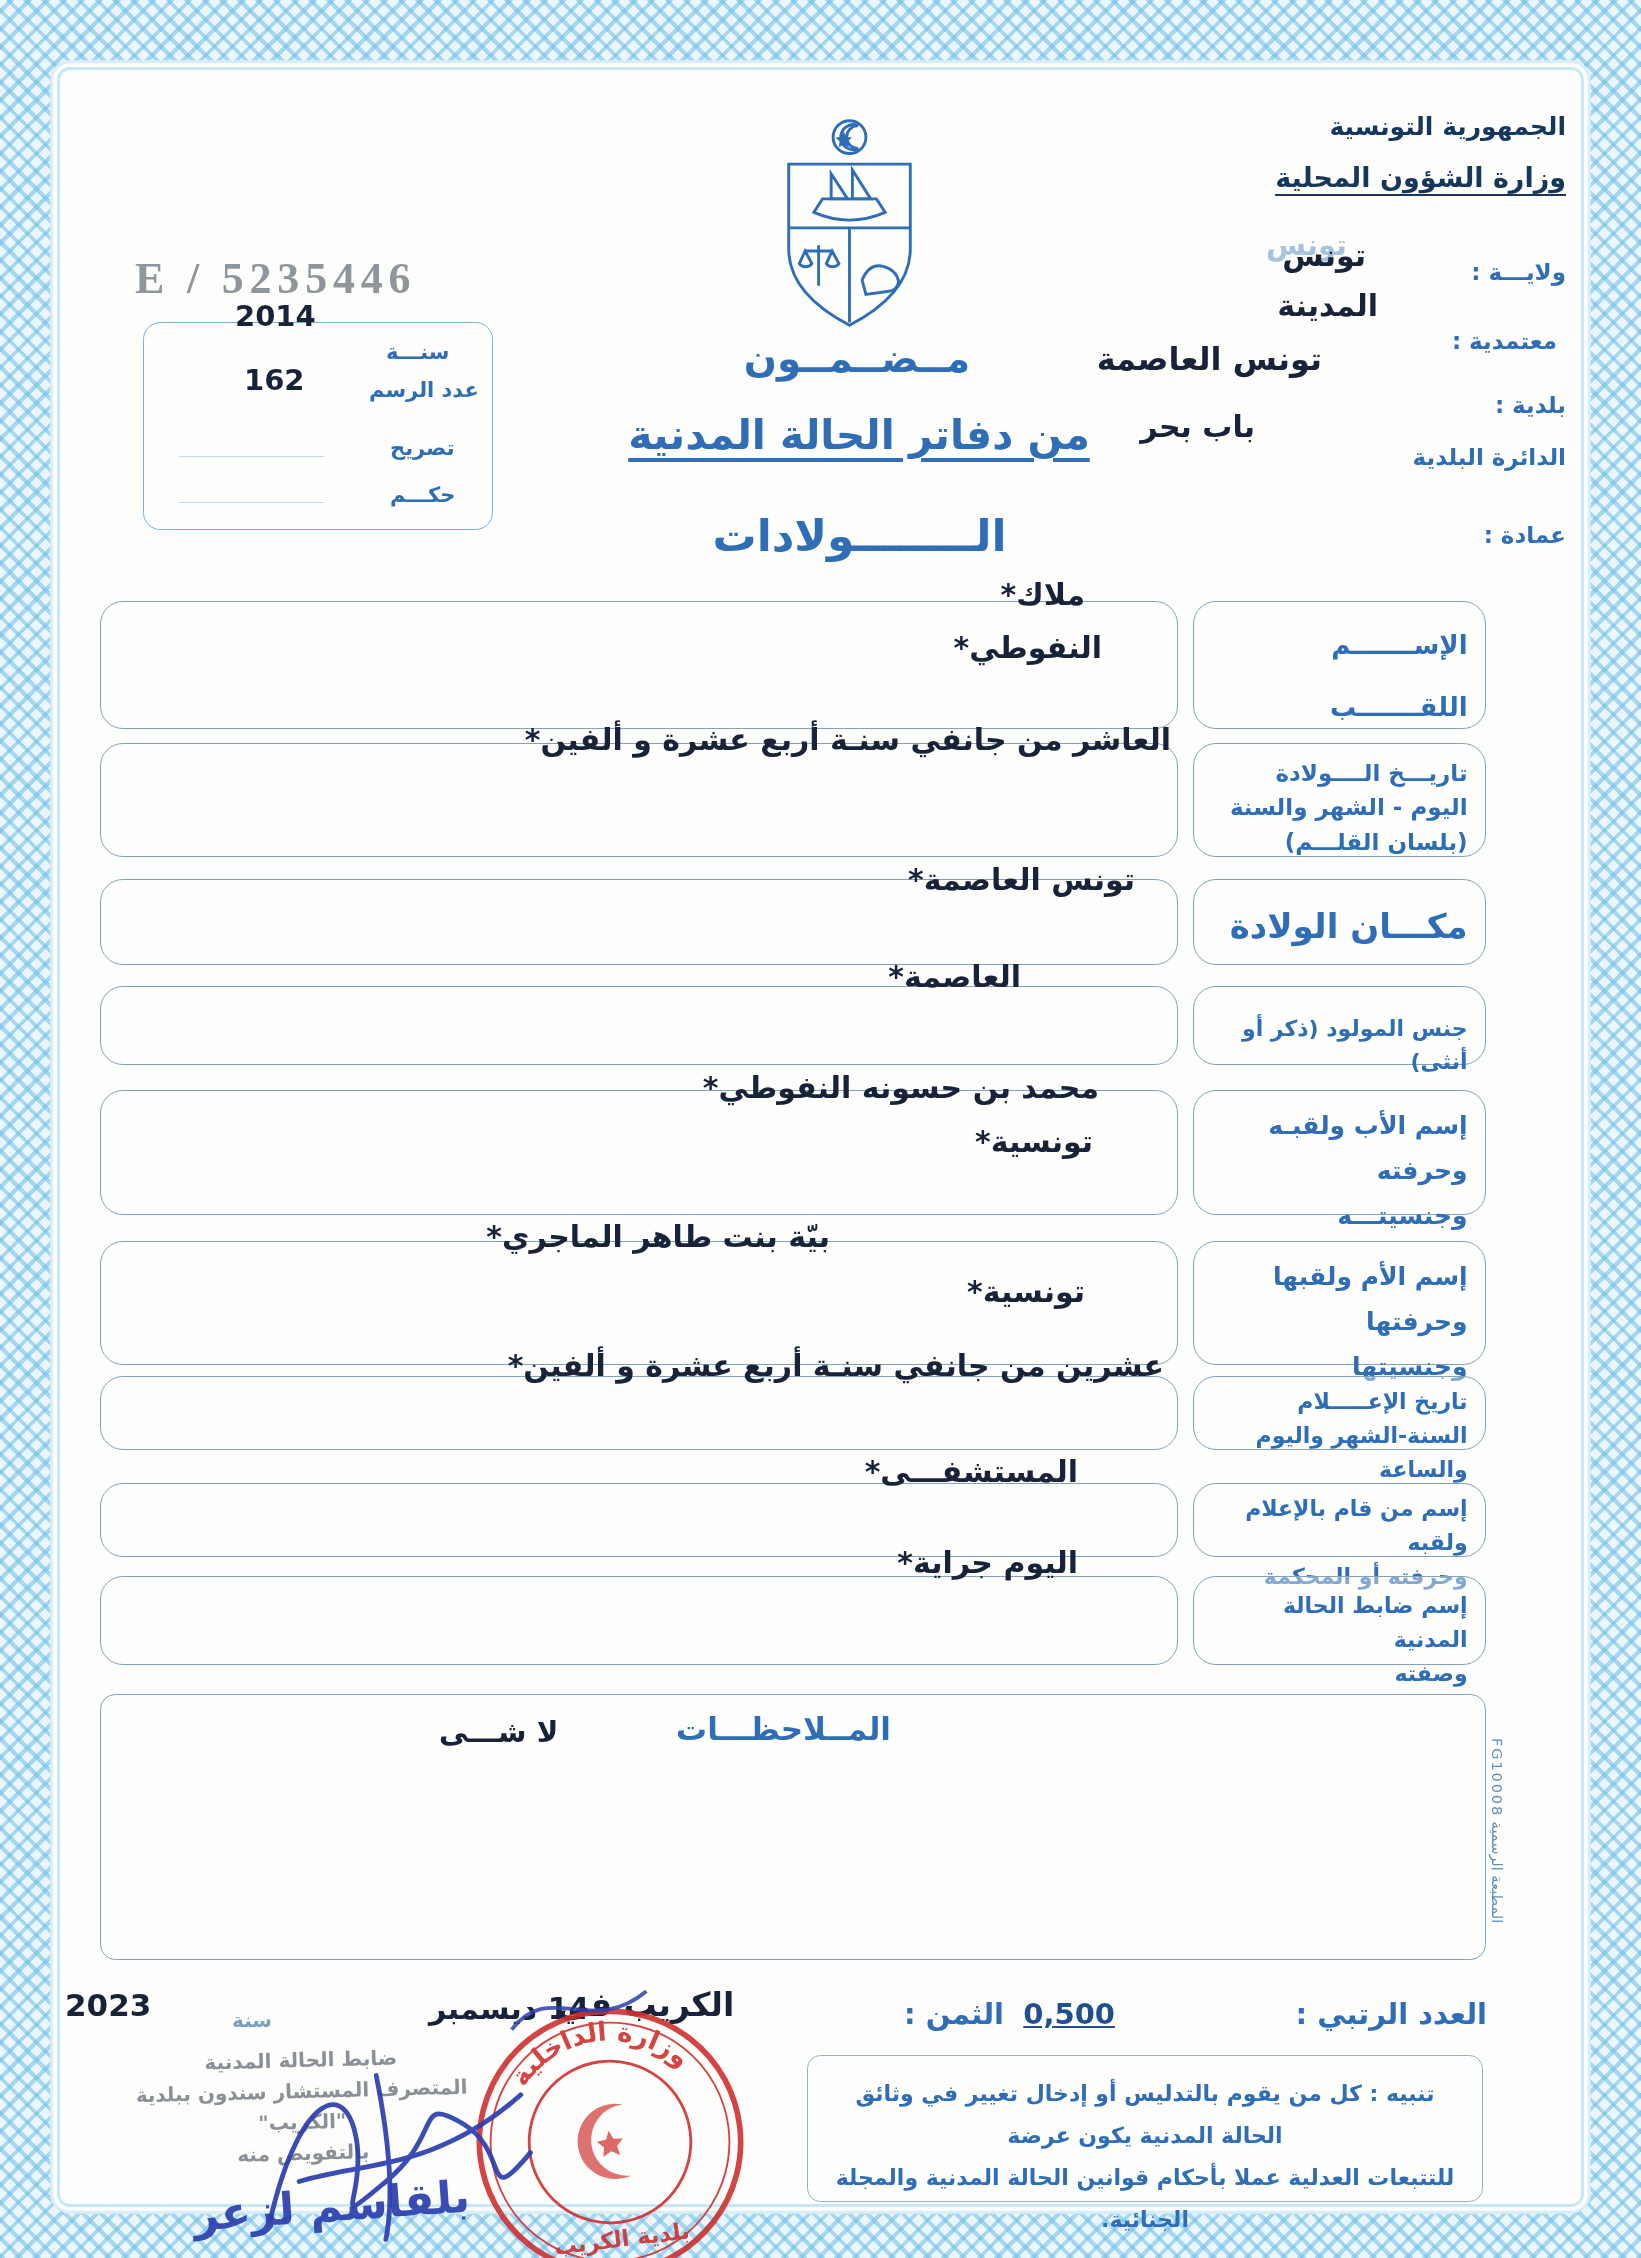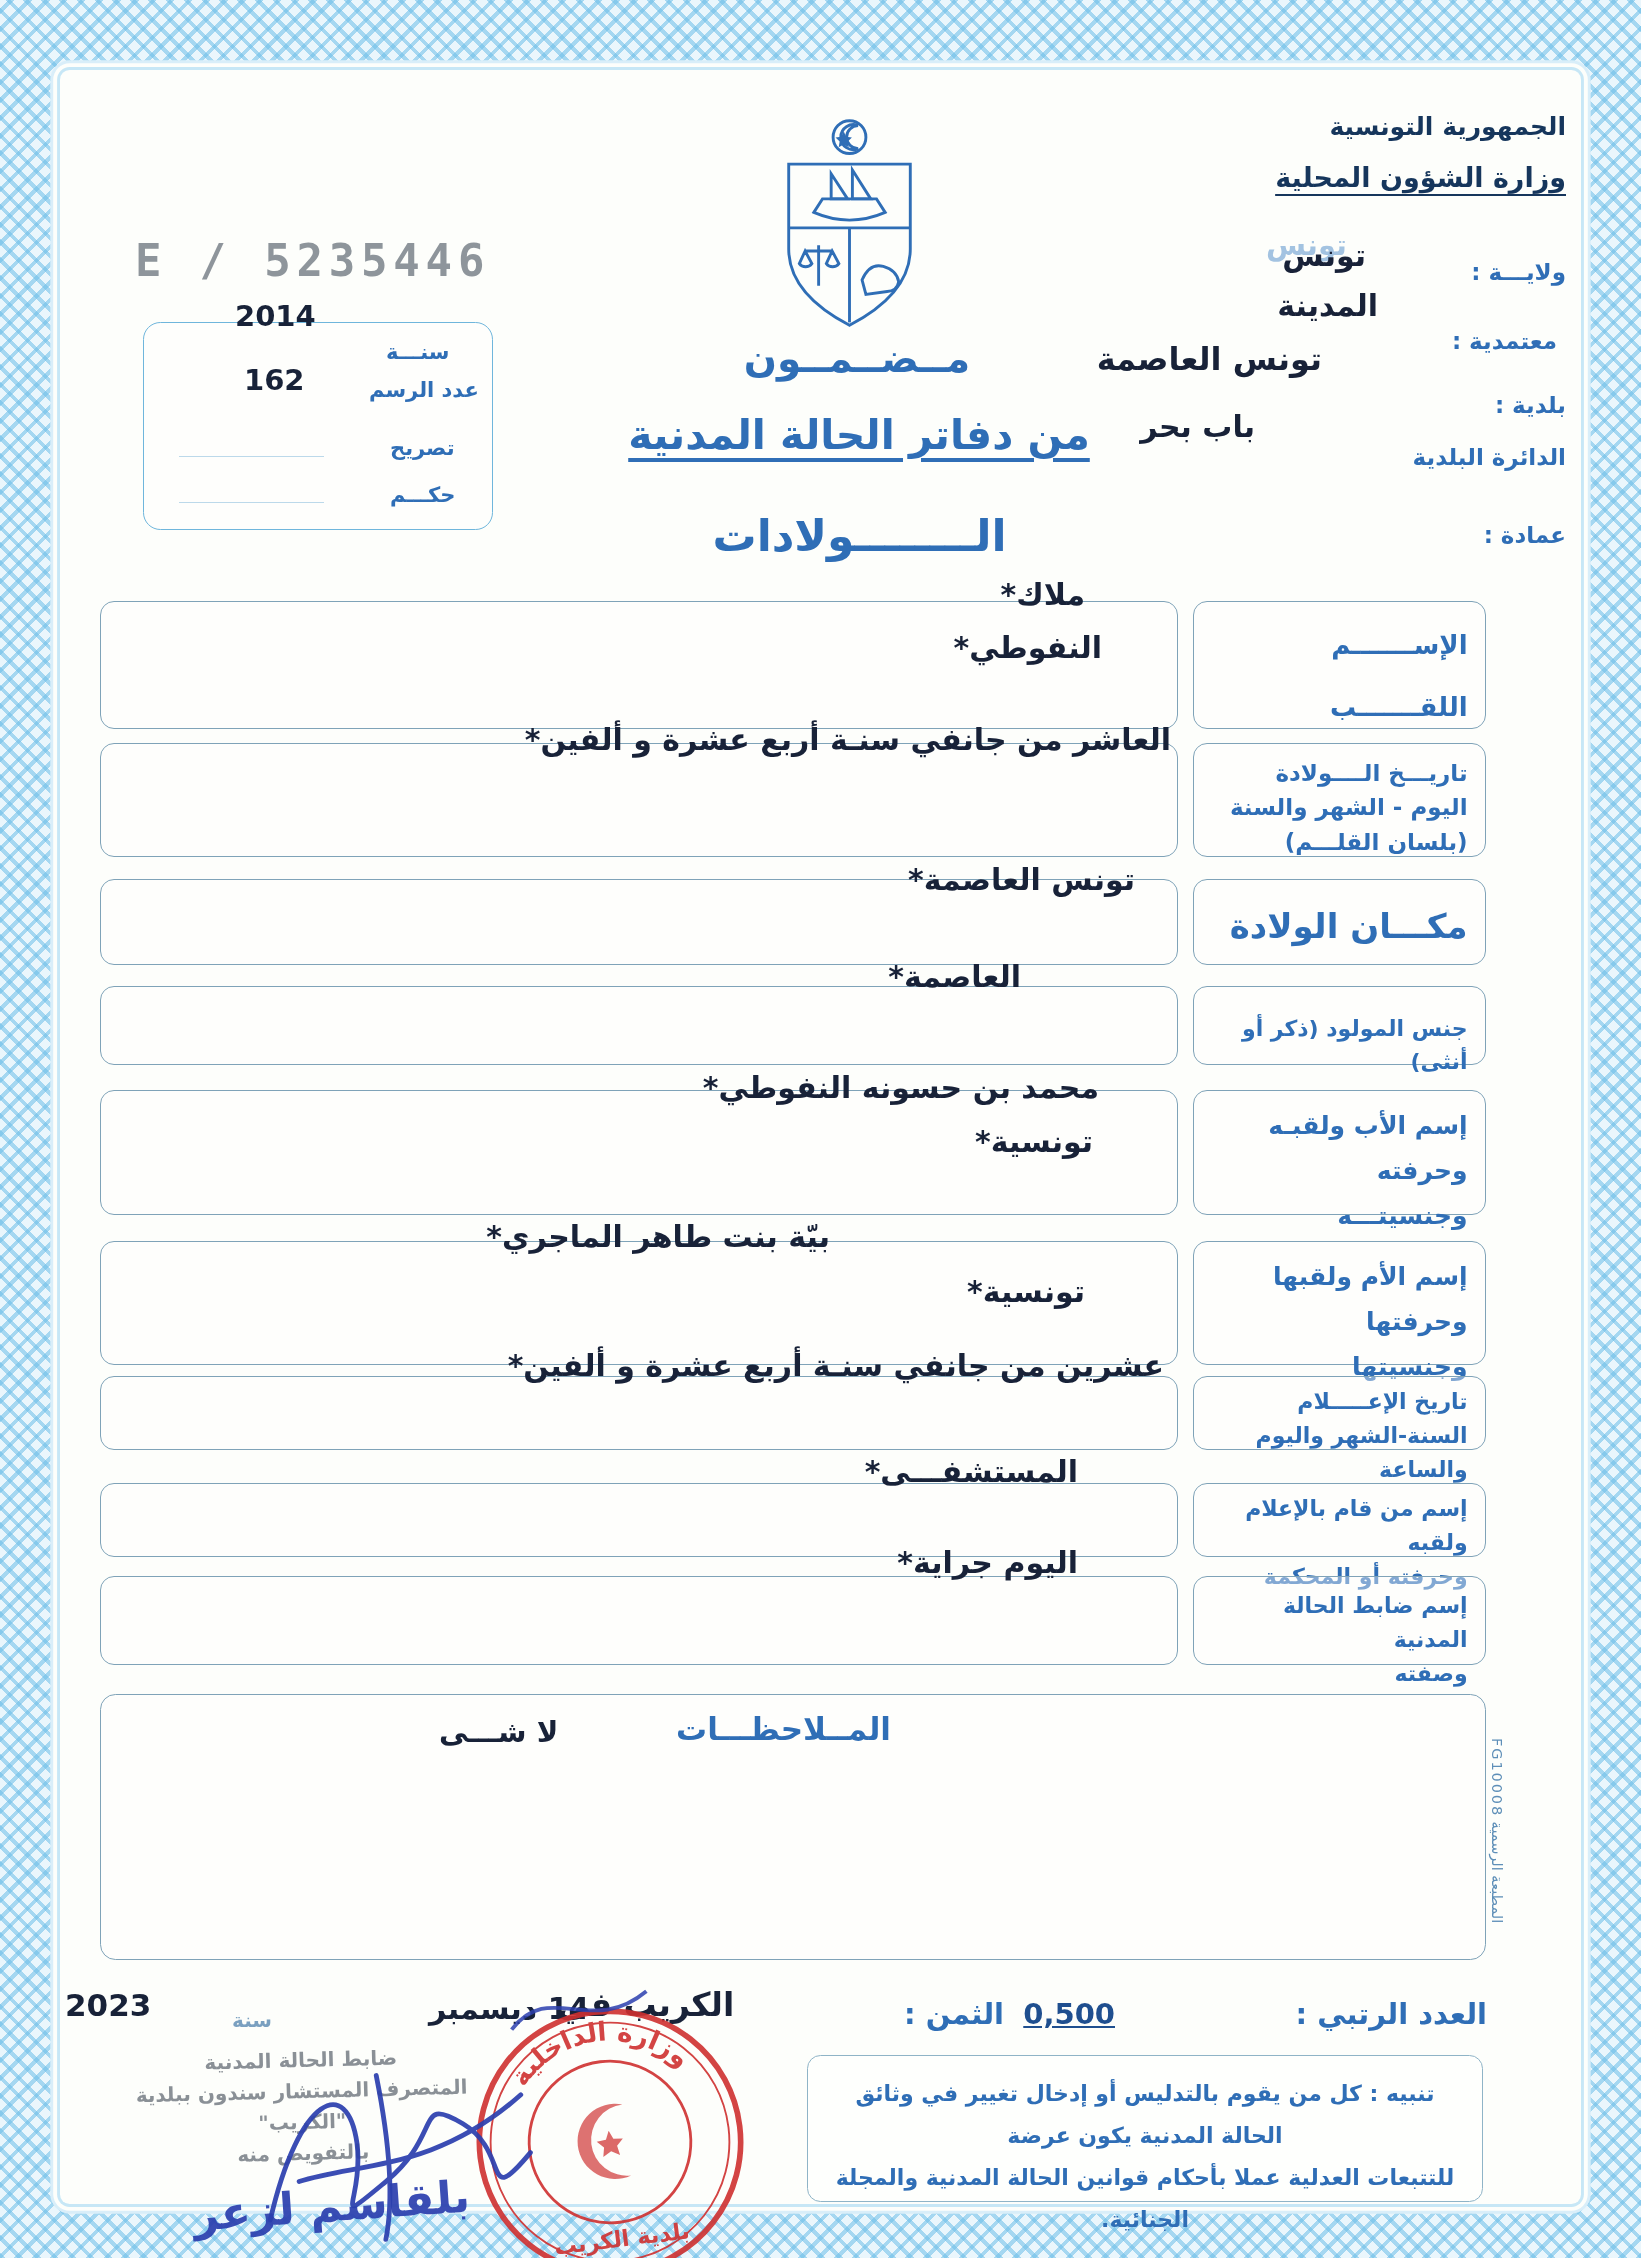--- a/index.html
+++ b/index.html
@@ -18,21 +18,21 @@
   }
   .paper {
     position:absolute; inset:70px 60px 54px 60px;
     background:#fdfefb; border-radius:9.7px;
     box-shadow:0 0 0 2.9px #c7e7f6, 0 0 0 6.8px #fdfefb, 0 0 0 9.7px #d9eef9;
   }
   .abs { position:absolute; }
   .blue { color:#2f6eb6; }
   .darkblue { color:#16365c; }
   .typed { position:absolute; color:#182238; font-weight:bold; font-size:30px; white-space:nowrap; }
-  .box { position:absolute; border:1.9px solid #7fa3b8; border-radius:14px; background:rgba(255,255,255,.4); }
+  .box { position:absolute; border:1.9px solid #7fa3b8; border-radius:23px; background:rgba(255,255,255,.4); }
   .lblbox { left:1193px; width:293px; }
   .valbox { left:100px;  width:1078px; }
   .lbl {
     color:#2f6eb6; font-weight:bold; font-size:25px;
     padding:11.6px 17.4px; text-align:right; white-space:pre-line; line-height:1.5;
   }
   .hdr-label { position:absolute; color:#2f6eb6; font-weight:bold; font-size:23px; white-space:nowrap; }
   .serial {
     position:absolute; direction:ltr; font-family:"DejaVu Sans Mono", monospace;
     color:#8e959b; font-size:44px; letter-spacing:5.8px; font-weight:bold;
@@ -61,21 +61,21 @@
   .redstamp { position:absolute; transform:rotate(-7deg); opacity:.9; }
   .sig { position:absolute; }
 </style>
 </head>
 <body>
 
 <div class="page">
   <div class="lace"></div>
   <div class="paper"></div>
 
-  <div class="serial" style="left:135px; top:235px;">E / 5235446</div>
+  <div class="serial" style="left:135px; top:253px;font-family:Liberation Serif, serif;">E / 5235446</div>
 
   <div class="box" style="left:143px; top:322px; width:350px; height:208px; border-color:#6fb6dc; border-radius:17.4px;"></div>
   <div class="hdr-label" style="right:1641px;"></div>
   <div class="hdr-label" style="left:386px; top:340px; font-size:21px;">سنـــة</div>
   <div class="hdr-label" style="left:369px; top:378px; font-size:21px;">عدد الرسم</div>
   <div class="hdr-label" style="left:390px; top:436px; font-size:21px;">تصريح</div>
   <div class="hdr-label" style="left:390px; top:483px; font-size:21px;">حكـــم</div>
   <div class="typed" style="left:235px; top:299px; font-size:29px;">2014</div>
   <div class="typed" style="left:244px; top:363px; font-size:29px;">162</div>
   <div class="regline" style="left:179px; top:456px;"></div>

